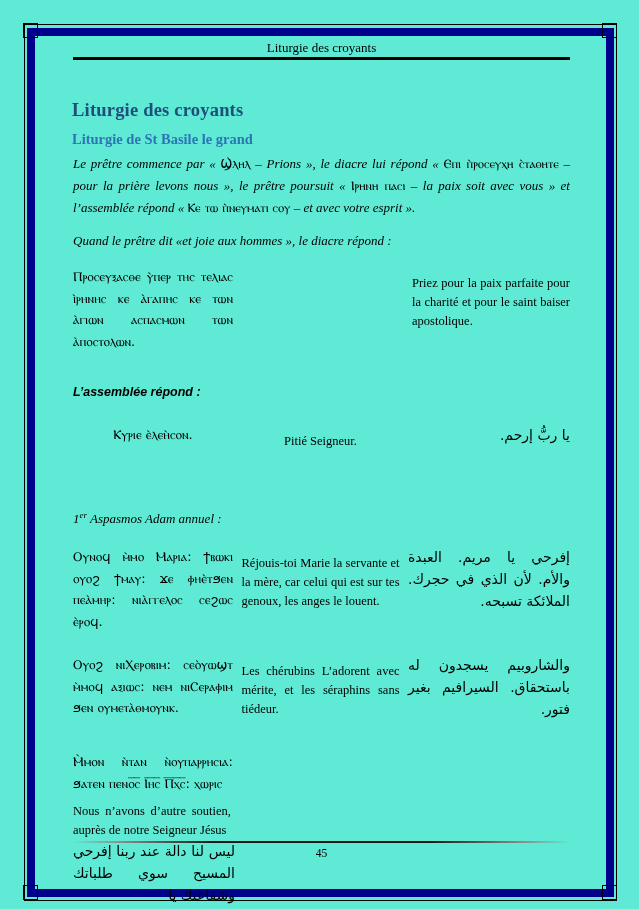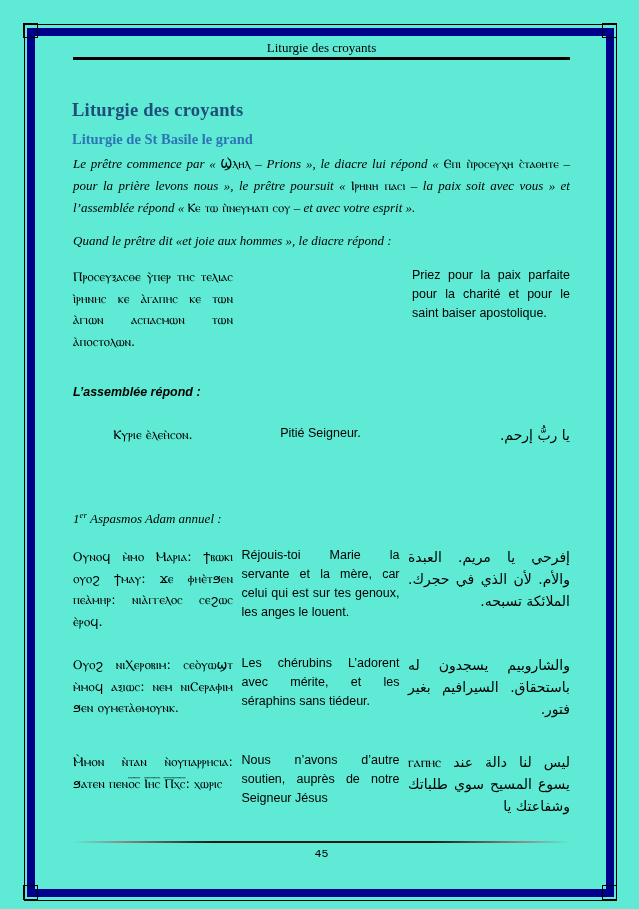--- a/index.html
+++ b/index.html
@@ -41,21 +41,21 @@
     position: absolute; left: 73px; top: 57px; width: 497px; height: 2.5px;
     background: #000;
   }
   .footer-rule {
     position: absolute; left: 73px; top: 841px; width: 497px; height: 2px;
     background: linear-gradient(to right,
       rgba(0,0,0,0) 0%, #8a8a8a 10%, #1a1a1a 28%, #1a1a1a 72%, #8a8a8a 90%, rgba(0,0,0,0) 100%);
   }
   .page-number {
     position: absolute; left: 73px; top: 847px; width: 497px;
-    text-align: center; font-family: Liberation Mono, monospace; font-size: 11.5px;
+    text-align: center; font-family: Liberation Serif, serif; font-size: 11.5px;
   }
 
   
   .doc-title {
     position: absolute; left: 72px; top: 100px; width: 497px;
     font-size: 18.5px; font-weight: bold; color: #1F4E79;
     letter-spacing: 0.2px;
   }
   .doc-subtitle {
     position: absolute; left: 72px; top: 131px; width: 497px;
@@ -89,32 +89,33 @@
 
   
   .row {
     position: absolute; left: 73px; width: 497px;
     display: flex; justify-content: space-between;
   }
   .row-1 { top: 266px; }
   .row-kyrie { top: 424px; }
   .row-2 { top: 546px; }
   .row-3 { top: 654px; }
-  .row-4 { top: 751px; }
+  .row-4 { top: 751px; flex-direction: column; }
   .cell-coptic {
     width: 160px;
     font-family: "DejaVu Sans", sans-serif;
     font-size: 13px; line-height: 21.5px;
     text-align: justify;
   }
   .cell-french {
     width: 158px;
-    font-family: Liberation Sans, sans-serif;
+    font-family: Liberation Serif, serif;
     font-size: 12.5px; line-height: 19px;
     text-align: justify;
+    margin-top: 8px;
   }
   .cell-arabic {
     width: 162px;
     font-family: "DejaVu Sans", sans-serif;
     font-size: 14px; line-height: 22px;
     direction: rtl; text-align: justify; text-align-last: right;
   }
   .row-kyrie .cell-french { text-align: center; }
   .row-kyrie .cell-coptic { text-align: center; }
 </style>
@@ -164,19 +165,19 @@
 
   <div class="row row-3">
     <div class="cell-coptic">Ⲟⲩⲟϩ ⲛⲓⲬⲉⲣⲟⲃⲓⲙ: ⲥⲉⲟ̀ⲩⲱϣⲧ ⲙ̀ⲙⲟϥ ⲁⲝⲓⲱⲥ: ⲛⲉⲙ ⲛⲓⲤⲉⲣⲁⲫⲓⲙ ϧⲉⲛ ⲟⲩⲙⲉⲧⲁ̀ⲑⲙⲟⲩⲛⲕ.</div>
     <div class="cell-french">Les chérubins L’adorent avec mérite, et les séraphins sans tiédeur.</div>
     <div class="cell-arabic" dir="rtl">والشاروبيم يسجدون له باستحقاق. السيرافيم بغير فتور.</div>
   </div>
 
   <div class="row row-4">
     <div class="cell-coptic">Ⲙ̀ⲙⲟⲛ ⲛ̀ⲧⲁⲛ ⲛ̀ⲟⲩⲡⲁⲣⲣⲏⲥⲓⲁ: ϧⲁⲧⲉⲛ ⲡⲉⲛⲟ̅ⲥ̅ Ⲓ̅ⲏ̅ⲥ̅ Ⲡ̅ⲭ̅ⲥ̅: ⲭⲱⲣⲓⲥ</div>
     <div class="cell-french">Nous n’avons d’autre soutien, auprès de notre Seigneur Jésus</div>
-    <div class="cell-arabic" dir="rtl">ليس لنا دالة عند ⲅⲁⲡⲏⲥ يسوع المسيح سوي طلباتك وشفاعتك يا</div>
+    <div class="cell-arabic" dir="rtl">ليس لنا دالة عند ربنا إفرحي المسيح سوي طلباتك وشفاعتك يا</div>
   </div>
 
   <div class="footer-rule"></div>
   <div class="page-number">45</div>
 
 </div>
 
 </body></html>

